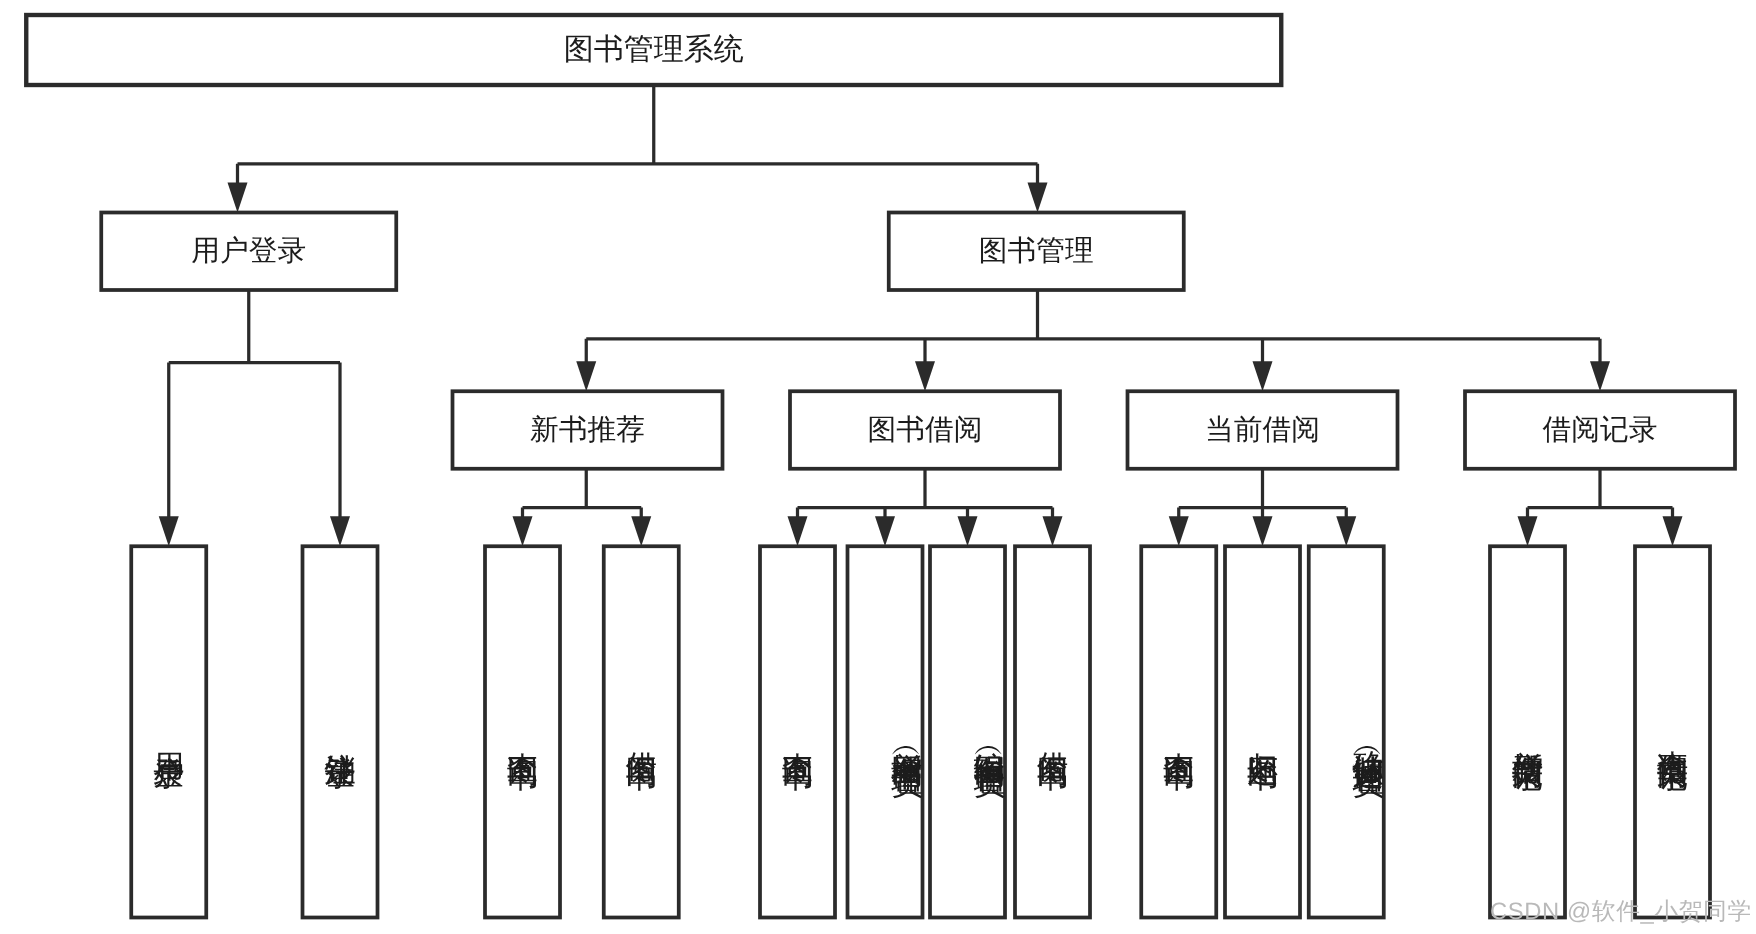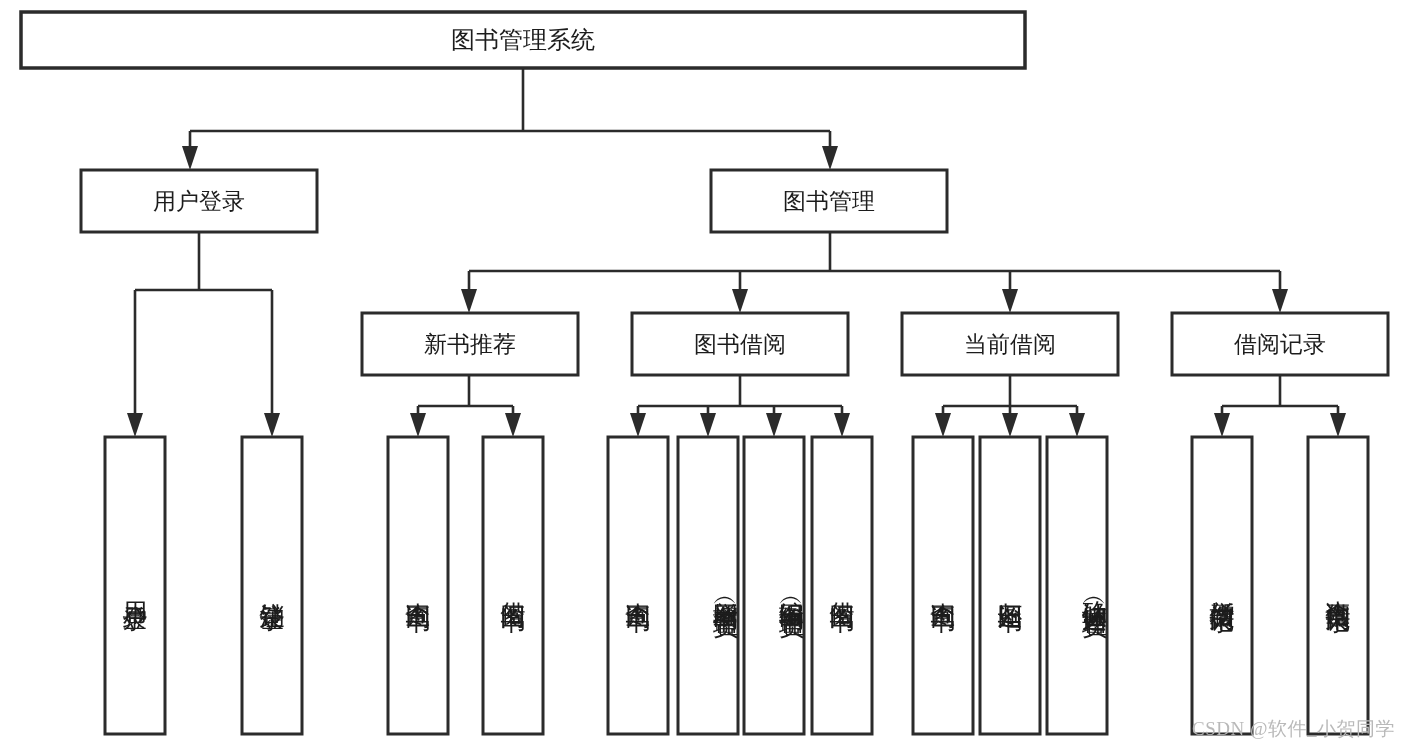--- a/index.html
+++ b/index.html
@@ -72,21 +72,21 @@
     color: #1c1c1c;
     text-align: center;
     display: flex;
     align-items: center;
     justify-content: center;
     white-space: nowrap;
     pointer-events: none;
   }
   .watermark {
     position: absolute;
-    font-family: Liberation Serif, serif;
+    font-family: Liberation Sans, sans-serif;
     font-size: 19px;
     color: #b9b9b9;
     white-space: nowrap;
     letter-spacing: 0.5px;
   }
 </style>
 </head>
 <body>
 
 <div id="diagram-root">

